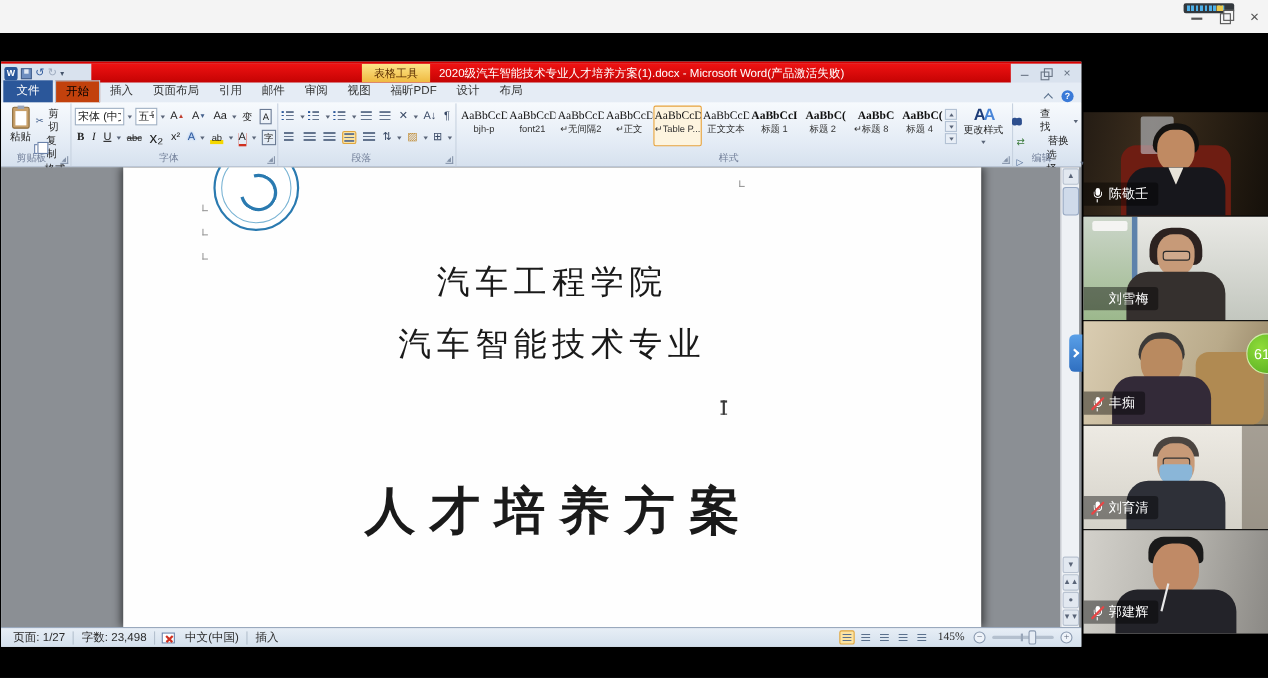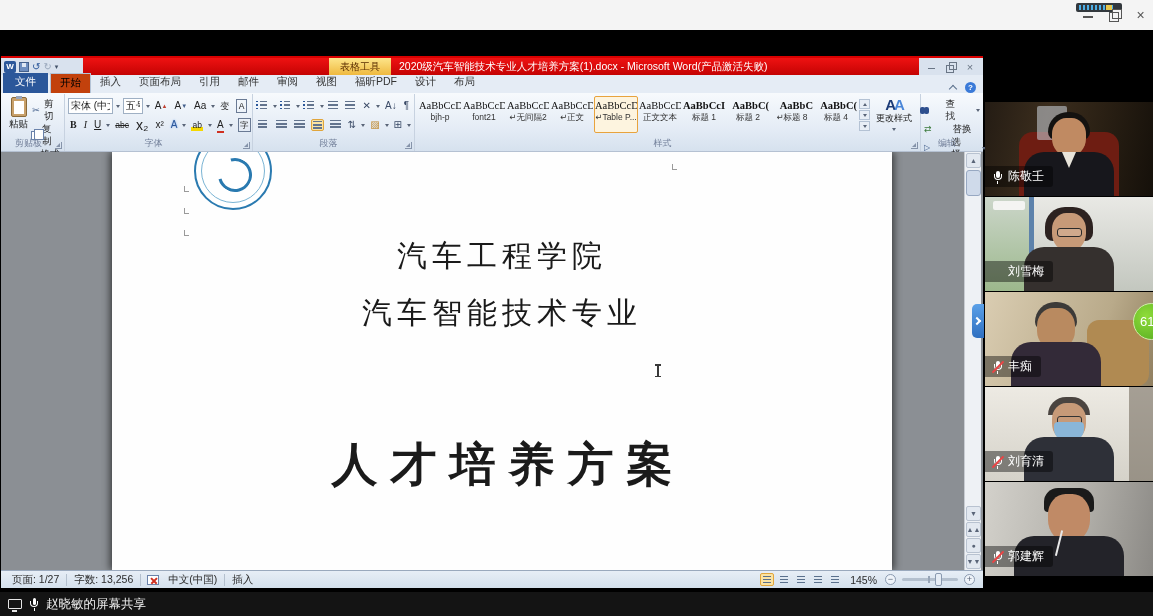--- a/index.html
+++ b/index.html
@@ -172,21 +172,21 @@
   .expander i { width:6px; height:6px; border-right:2px solid #fff; border-top:2px solid #fff; transform:rotate(45deg); margin-right:2px; }
 
   
   .statusbar { height:18px; background:linear-gradient(#e7eef6,#d4e0ec); border-top:1px solid #9aa9bd;
     display:flex; align-items:center; font-size:10.5px; color:#2b2b2b; padding:0 4px; }
   .st { padding:0 7px; white-space:nowrap; }
   .ssep { width:1px; height:12px; background:#b4c0ce; }
   .spell { width:12px; height:10px; background:#fff; border:1px solid #6a82aa; position:relative; margin:0 2px 0 6px; }
   .spell::before,.spell::after { content:''; position:absolute; left:2px; top:4px; width:8px; height:1.6px; background:#d03020; }
   .spell::before { transform:rotate(45deg); } .spell::after { transform:rotate(-45deg); }
-  .st-right { margin-left:auto; display:flex; align-items:center; gap:3px; padding-right:4px; }
+  .st-right { margin-left:auto; display:flex; align-items:center; gap:3px; padding-right:4px;font-family:Liberation Serif, serif; }
   .vb { width:14px; height:13px; border:1px solid transparent; display:flex; align-items:center; justify-content:center; }
   .vb i { width:8px; height:8px; background:repeating-linear-gradient(#5a708c 0 1.3px, transparent 1.3px 2.8px); }
   .vb.sel { background:#fbe3a2; border-color:#e0a53c; border-radius:2px; }
   .zoomv { padding:0 5px; }
   .zbtn { width:11px; height:11px; border-radius:50%; border:1px solid #8a9ab0; background:#eef3f9;
     display:flex; align-items:center; justify-content:center; font-size:9px; color:#5a6578; line-height:9px; }
   .ztrack { width:56px; height:3px; background:#b4c0ce; position:relative; margin:0 3px; border-radius:2px; }
   .ztrack::after { content:''; position:absolute; left:26px; top:-2px; width:1.5px; height:7px; background:#98a6b8; }
   .zthumb { position:absolute; left:33px; top:-5px; width:7px; height:13px; background:#e6edf5; border:1px solid #8a9ab0; border-radius:2px; }
 
@@ -561,21 +561,21 @@
           <div class="sbtn">▲▲</div>
           <div class="sbtn">●</div>
           <div class="sbtn">▼▼</div>
         </div>
       </div>
     </div>
 
     <div class="statusbar">
       <span class="st">页面: 1/27</span>
       <span class="ssep"></span>
-      <span class="st">字数: 13,256</span>
+      <span class="st">字数: 23,498</span>
       <span class="ssep"></span>
       <span class="spell"></span>
       <span class="st">中文(中国)</span>
       <span class="ssep"></span>
       <span class="st">插入</span>
       <div class="st-right">
         <span class="vb sel">
             <i></i>
           </span>
         <span class="vb">
@@ -689,22 +689,13 @@
               <o></o>
             </span>
             <span>郭建辉</span>
           </div>
 
         </div>
       </div>
 
   </div>
 
-  <div class="bottombar">
-    <span class="scr-ic"></span>
-    <span class="bmic">
-        <u></u>
-        <s></s>
-        <o></o>
-      </span>
-    <span>赵晓敏的屏幕共享</span>
-  </div>
 </div>
 
 </body></html>

